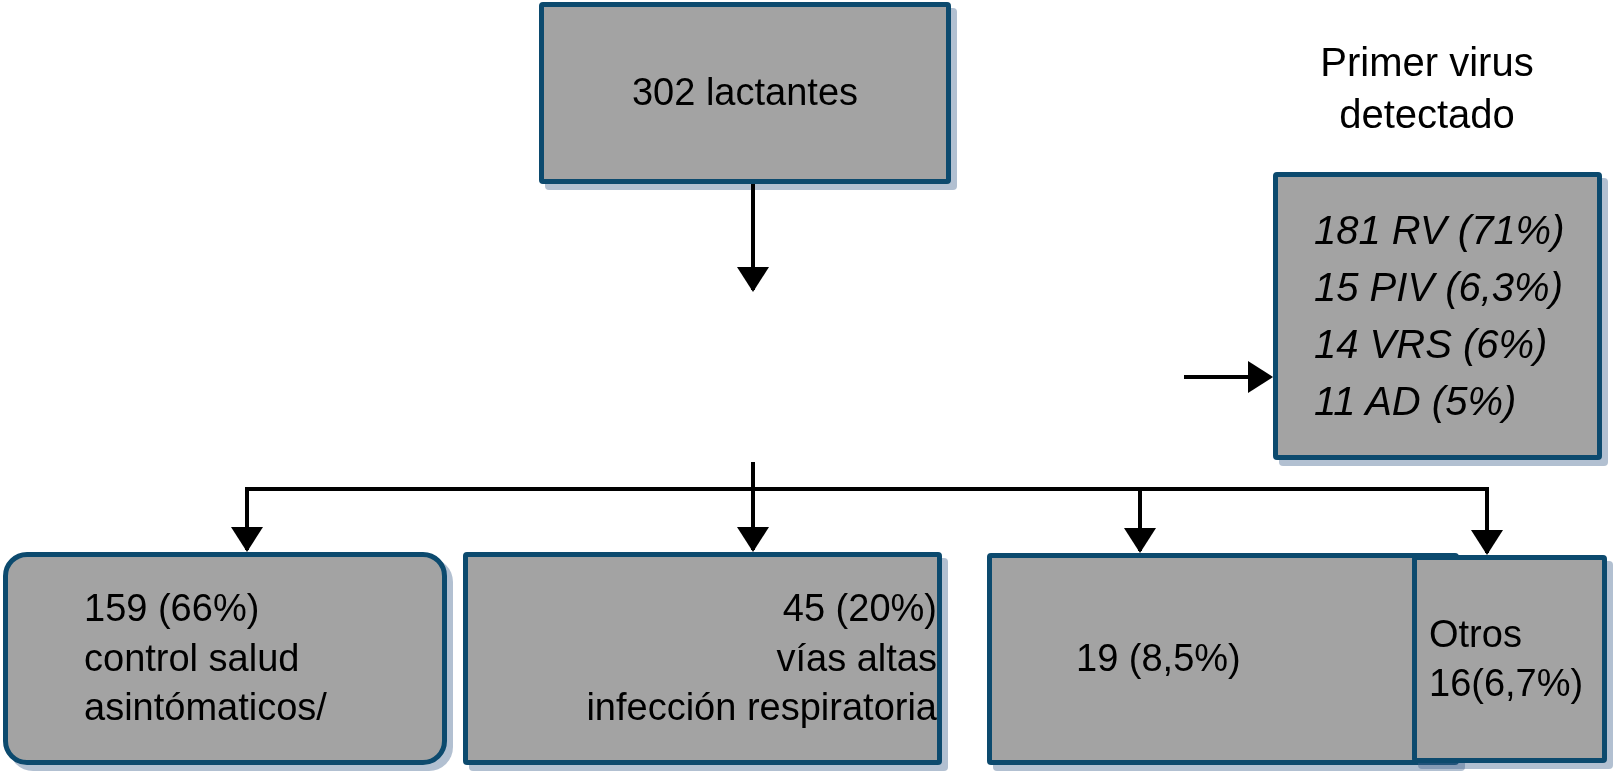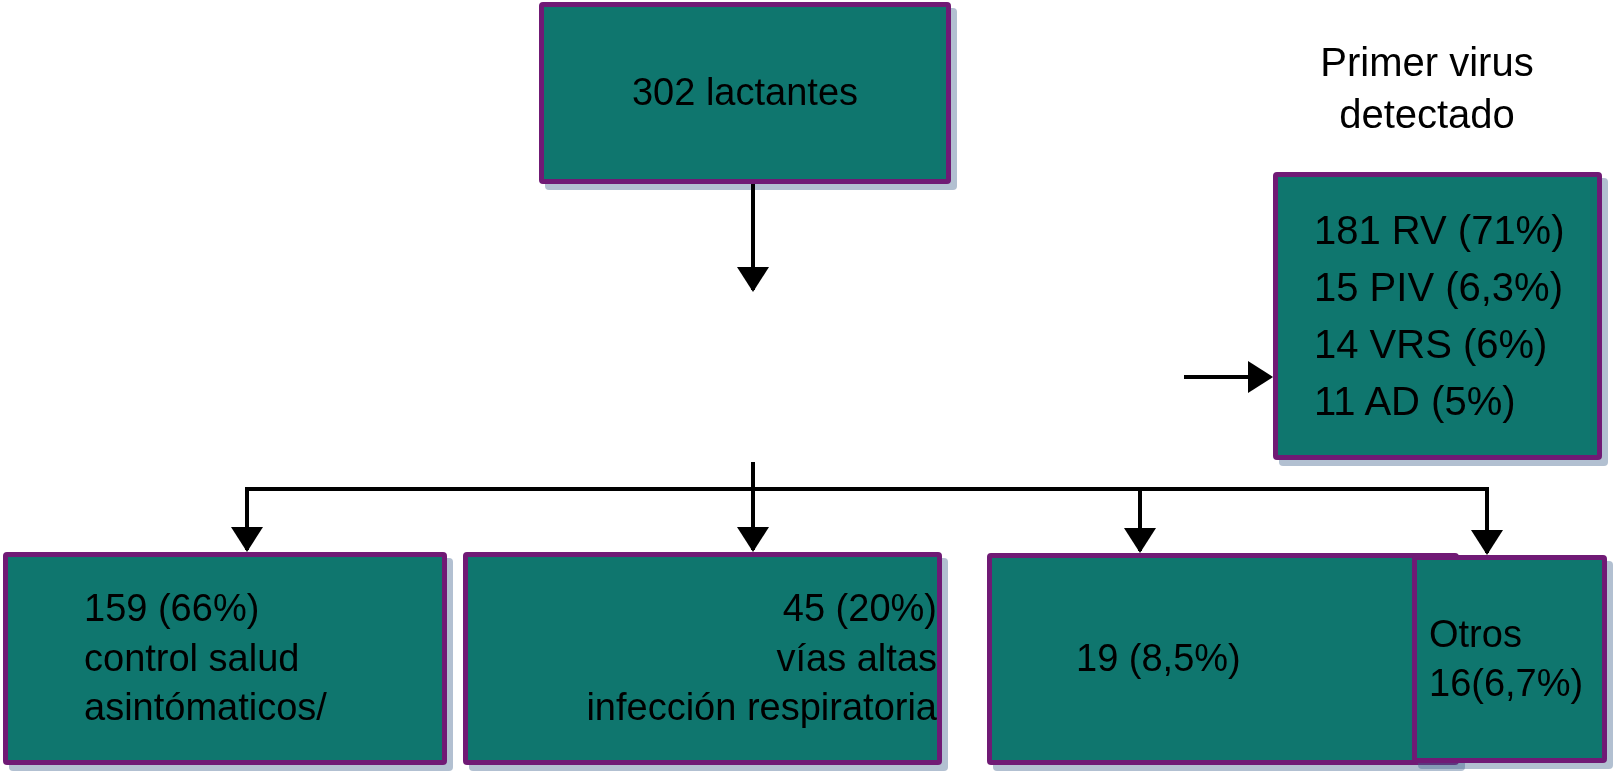--- a/index.html
+++ b/index.html
@@ -7,22 +7,22 @@
     position:relative;
     width:1613px;height:771px;
     background:#ffffff;
     font-family:"Liberation Sans","DejaVu Sans",sans-serif;
     color:#000000;
     overflow:hidden;
   }
   .box{
     position:absolute;
     box-sizing:border-box;
-    background:#0f766e;
-    border:5px solid #701a75;
+    background:#a3a3a3;
+    border:5px solid #0c4a6e;
     border-radius:4px;
     box-shadow:6px 6px 0 rgba(62,98,140,0.4);
     display:flex;
     flex-direction:column;
     justify-content:center;
     font-size:38px;
     line-height:1.3;
   }
   .box.center{align-items:center;text-align:center;}
   .box .line{display:block;white-space:nowrap;}
@@ -62,42 +62,42 @@
 
 
   <div class="conn h" style="left:1184px;top:375px;width:70px;"></div>
   <div class="arrowhead-right" style="left:1248px;top:361px;"></div>
 
   <div class="freelabel" style="left:1227px;top:36px;width:400px;">
     <span class="line">Primer virus</span>
     <span class="line">detectado</span>
   </div>
 
-  <div class="box" style="left:1273px;top:172px;width:329px;height:288px;padding-left:36px;font-size:40px;line-height:1.42;">
+  <div class="box" style="left:1273px;top:172px;width:329px;height:288px;padding-left:36px;font-size:40px;line-height:1.42;font-style:italic;">
     <span class="line">181 RV (71%)</span>
     <span class="line">15 PIV (6,3%)</span>
     <span class="line">14 VRS (6%)</span>
     <span class="line">11 AD (5%)</span>
   </div>
 
   <div class="conn v" style="left:751px;top:462px;height:88px;"></div>
   <div class="conn h" style="left:245px;top:487px;width:1244px;"></div>
 
   <div class="conn v" style="left:245px;top:487px;height:63px;"></div>
   <div class="arrowhead-down" style="left:231px;top:527px;"></div>
 
   <div class="arrowhead-down" style="left:737px;top:527px;"></div>
 
   <div class="conn v" style="left:1138px;top:487px;height:64px;"></div>
   <div class="arrowhead-down" style="left:1124px;top:528px;"></div>
 
   <div class="conn v" style="left:1485px;top:487px;height:66px;"></div>
   <div class="arrowhead-down" style="left:1471px;top:530px;"></div>
 
-  <div class="box" style="left:3px;top:552px;width:444px;height:213px;padding-left:76px;">
+  <div class="box" style="left:3px;top:552px;width:444px;height:213px;padding-left:76px;border-radius:24px;">
     <span class="line">159 (66%)</span>
     <span class="line">control salud</span>
     <span class="line">asintómaticos/</span>
   </div>
 
   <div class="box" style="left:463px;top:552px;width:479px;height:213px;padding-left:46px;text-align:right;">
     <span class="line">45 (20%)</span>
     <span class="line">vías altas</span>
     <span class="line">infección respiratoria</span>
   </div>

